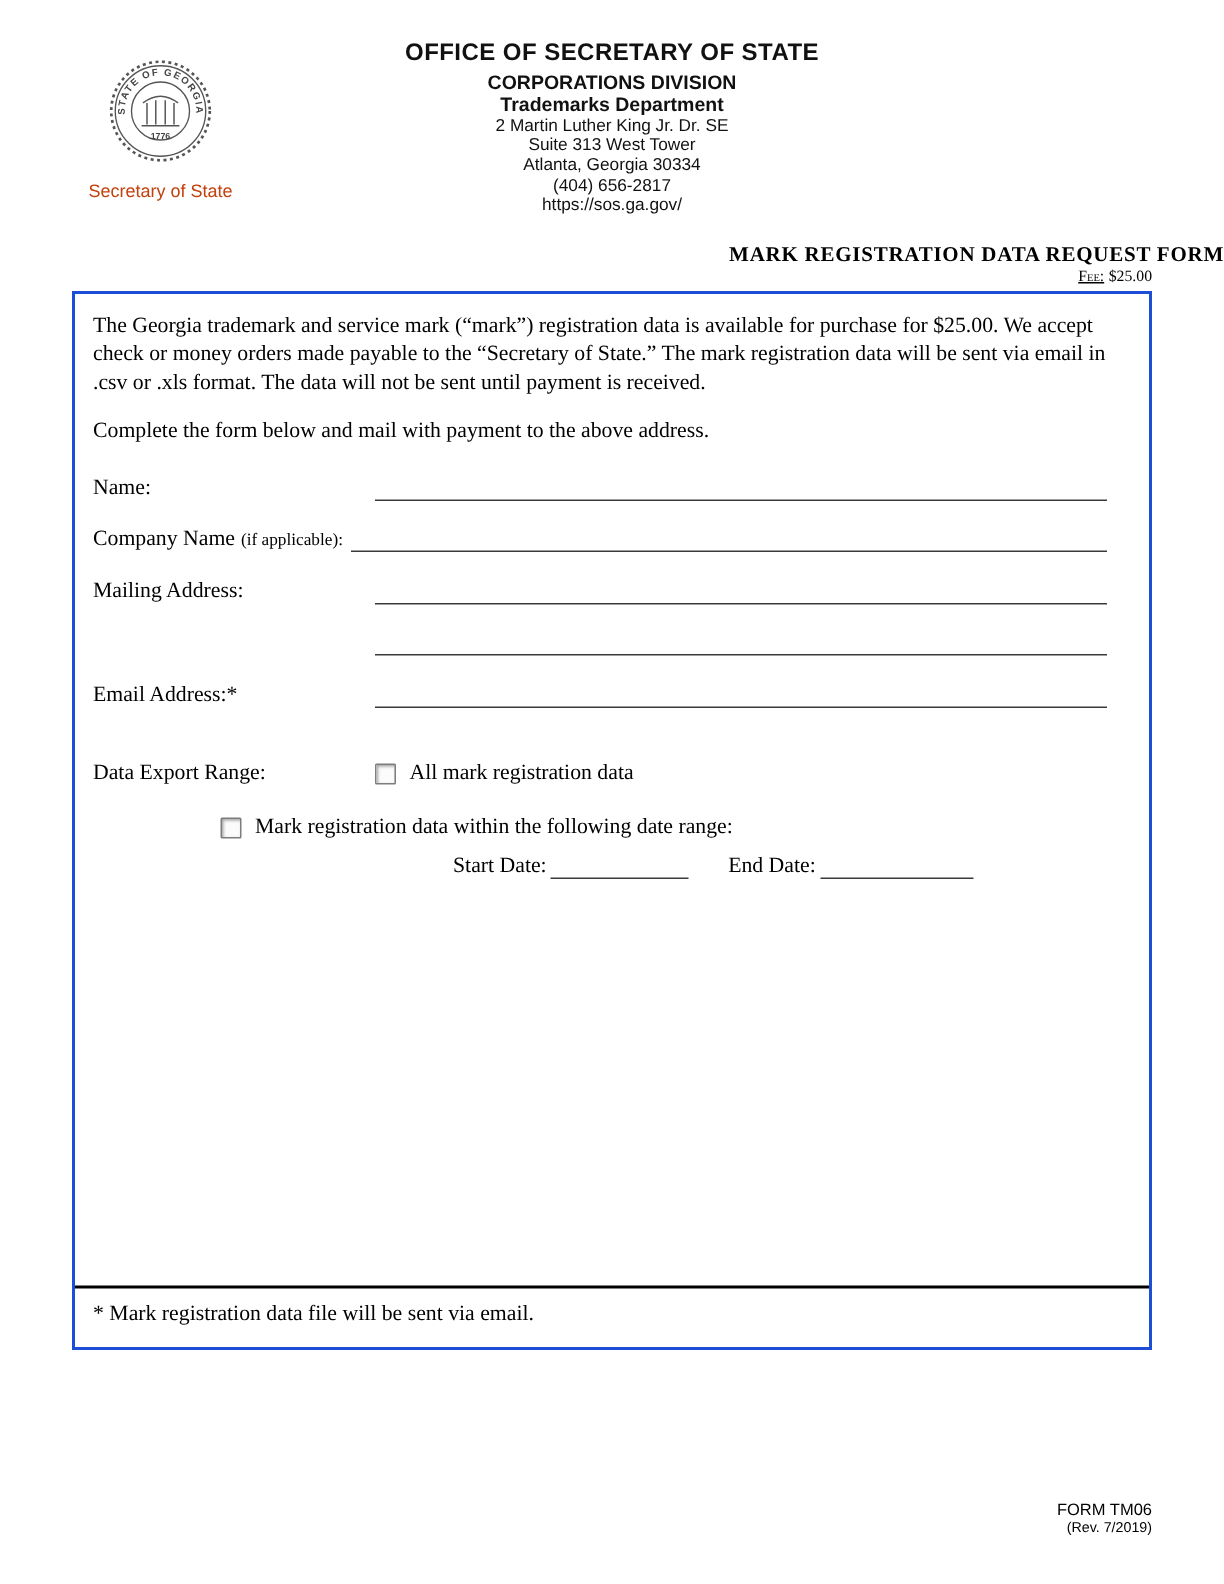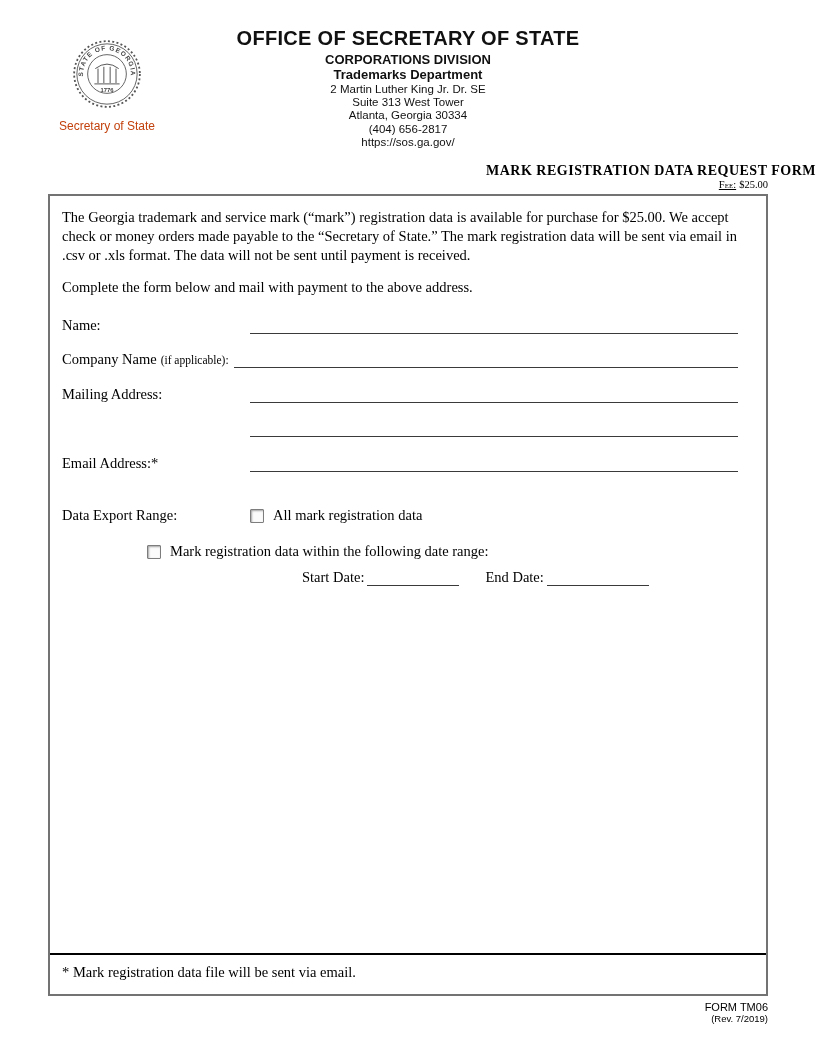--- a/index.html
+++ b/index.html
@@ -31,21 +31,21 @@
     color: #c2410c;
     white-space: nowrap;
   }
   .header-center {
     position: absolute;
     left: 0; right: 0; top: 27px;
     text-align: center;
     font-family: "Liberation Sans", sans-serif;
     color: #111;
   }
-  .hc-office  { font-size: 20px; font-weight: bold; letter-spacing: 0.3px; margin-bottom: 2px; }
+  .hc-office  { font-size: 16px; font-weight: bold; letter-spacing: 0.3px; margin-bottom: 2px; }
   .hc-division{ font-size: 13px; font-weight: bold; line-height: 15px; }
   .hc-dept    { font-size: 13px; font-weight: bold; line-height: 15px; margin-bottom: 1px; }
   .hc-line    { font-size: 11.5px; line-height: 13.2px; }
 
   
   .title-row { position: relative; margin-top: 25px; height: 18px; }
   .form-title {
     text-align: right;
     font-size: 14px;
     font-weight: bold;
@@ -57,22 +57,22 @@
     right: 48px; top: 16px;
     font-size: 10.5px;
     white-space: nowrap;
   }
   .fee-label { font-variant: small-caps; text-decoration: underline; }
   .fee-amount { margin-left: 3px; }
 
   
   .main-box {
     margin: 13px 48px 0 48px;
-    height: 802px;
-    border: 2px solid #737373;
+    height: 706px;
+    border: 2px solid #1d4ed8;
     padding: 10px 12px 0 12px;
     display: flex;
     flex-direction: column;
     font-size: 14.5px;
   }
   .intro { line-height: 19px; margin-top: 2px; }
   .instruction { margin-top: 13px; line-height: 19px; }
 
   .field-row { display: flex; align-items: flex-end; }
   .field-label { flex: 0 0 188px; white-space: nowrap; }

